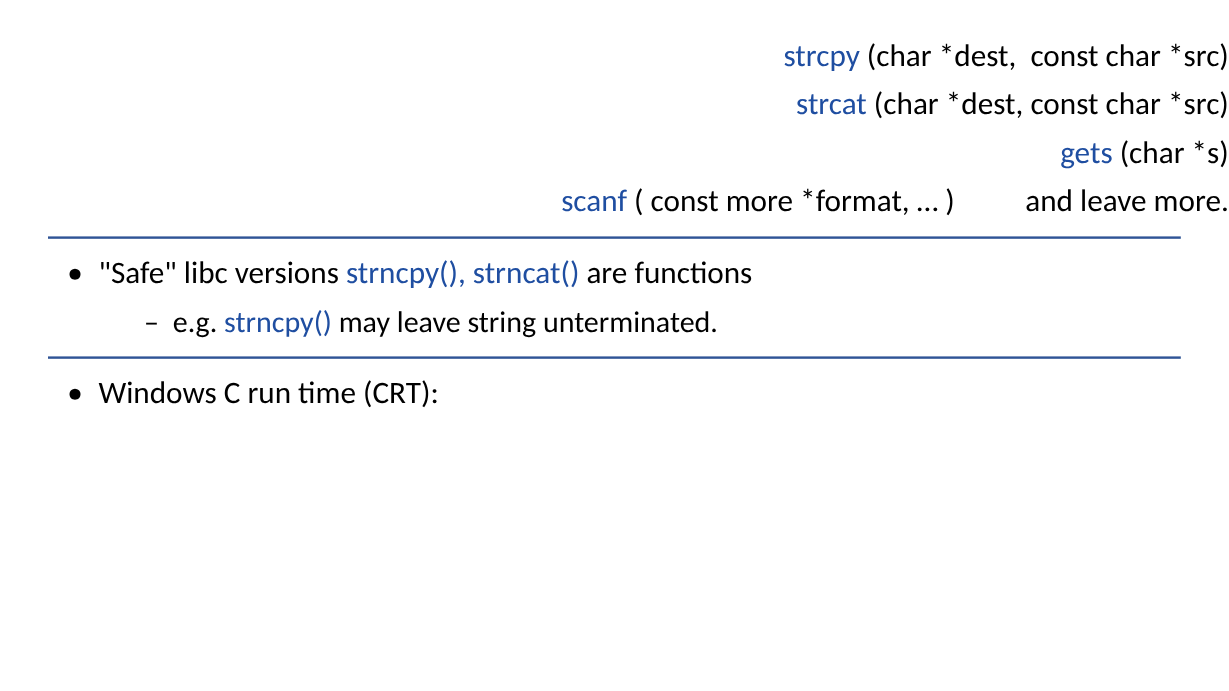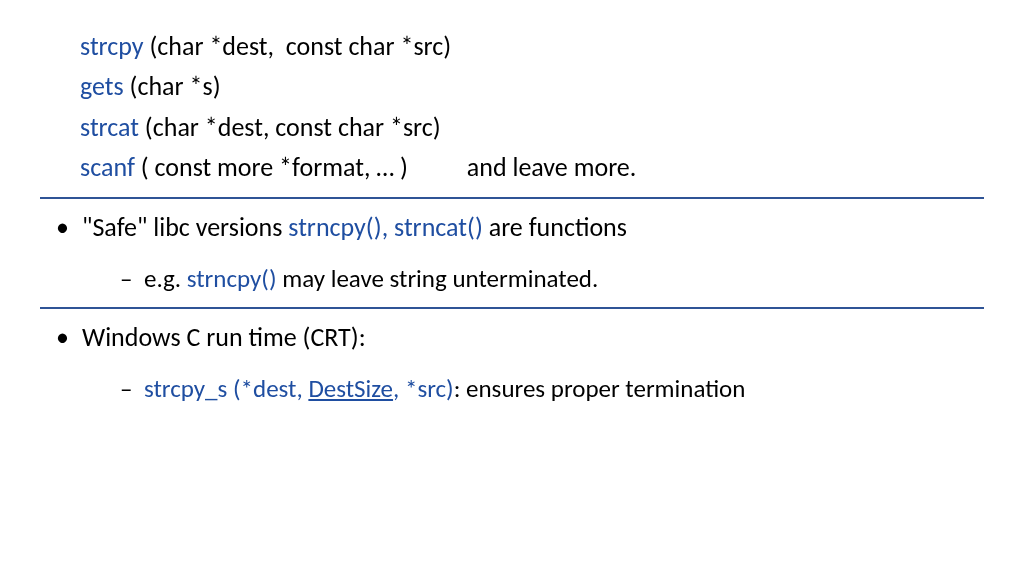--- a/index.html
+++ b/index.html
@@ -2,41 +2,41 @@
 <html><head>
 <meta charset="utf-8">
 <style>
   * { margin: 0; padding: 0; box-sizing: border-box; }
   html, body { width: 1024px; height: 576px; background: #fff; font-family: Calibri, Arial, sans-serif; }
   .slide { width: 1024px; height: 576px; position: relative; padding: 0; }
   .title { font-size: 44px; text-align: center; color: #000; margin-top: 12px; font-weight: 400; }
   .block { margin-left: 80px; margin-top: 26px; font-size: 26px; color: #000; line-height: 1.55; }
   .fn { color: #1f4ea1; }
   .sig { color: #000; }
-  .row { white-space: pre; }
+  .row { white-space: pre; text-align: right; }
   hr.sep { border: none; border-top: 2.5px solid #2f5496; margin: 10px 40px 0 40px; }
   ul.bullets { list-style: none; margin-left: 50px; margin-top: 10px; font-size: 26px; color: #000; }
   ul.bullets > li { position: relative; padding-left: 32px; margin-bottom: 4px; line-height: 1.45; }
   ul.bullets > li::before { content: "•"; position: absolute; left: 6px; top: 0; font-size: 26px; }
-  ul.sub { list-style: none; margin-left: 34px; margin-top: 14px; font-size: 25px; }
+  ul.sub { list-style: none; margin-left: 34px; margin-top: 4px; font-size: 25px; }
   ul.sub > li { position: relative; padding-left: 28px; line-height: 1.45; }
   ul.sub > li::before { content: "–"; position: absolute; left: 4px; top: 0; }
   .underline { text-decoration: underline; }
   .author { position: absolute; right: 12px; bottom: 6px; font-size: 13px; color: #444; }
 </style>
 </head>
 <body>
 
 <div class="slide">
 
 
   <div class="block">
     <div class="row"><span class="fn">strcpy</span><span class="sig"> (char *dest,  const char *src)</span></div>
+    <div class="row"><span class="fn">strcat</span><span class="sig"> (char *dest, const char *src)</span></div>
     <div class="row"><span class="fn">gets</span><span class="sig"> (char *s)</span></div>
-    <div class="row"><span class="fn">strcat</span><span class="sig"> (char *dest, const char *src)</span></div>
     <div class="row"><span class="fn">scanf</span><span class="sig"> ( const more *format, … )</span><span class="sig">          and leave more.</span></div>
   </div>
 
   <hr class="sep">
 
   <ul class="bullets">
     <li>
       <span>"Safe" libc versions  </span><span class="fn">strncpy(), strncat()</span><span>  are functions</span>
       <ul class="sub">
         <li>
@@ -44,22 +44,17 @@
         </li>
       </ul>
     </li>
   </ul>
 
   <hr class="sep">
 
   <ul class="bullets">
     <li>
       <span>Windows C run time  (CRT):</span>
-      <ul class="sub">
-        <li>
-          <span class="fn">strcpy_s (*dest, </span><span class="fn underline">DestSize</span><span class="fn">, *src)</span><span>:</span><span>   ensures proper termination</span>
-        </li>
-      </ul>
     </li>
   </ul>
 
   <div class="author">Dan Boneh</div>
 </div>
 
 </body></html>

